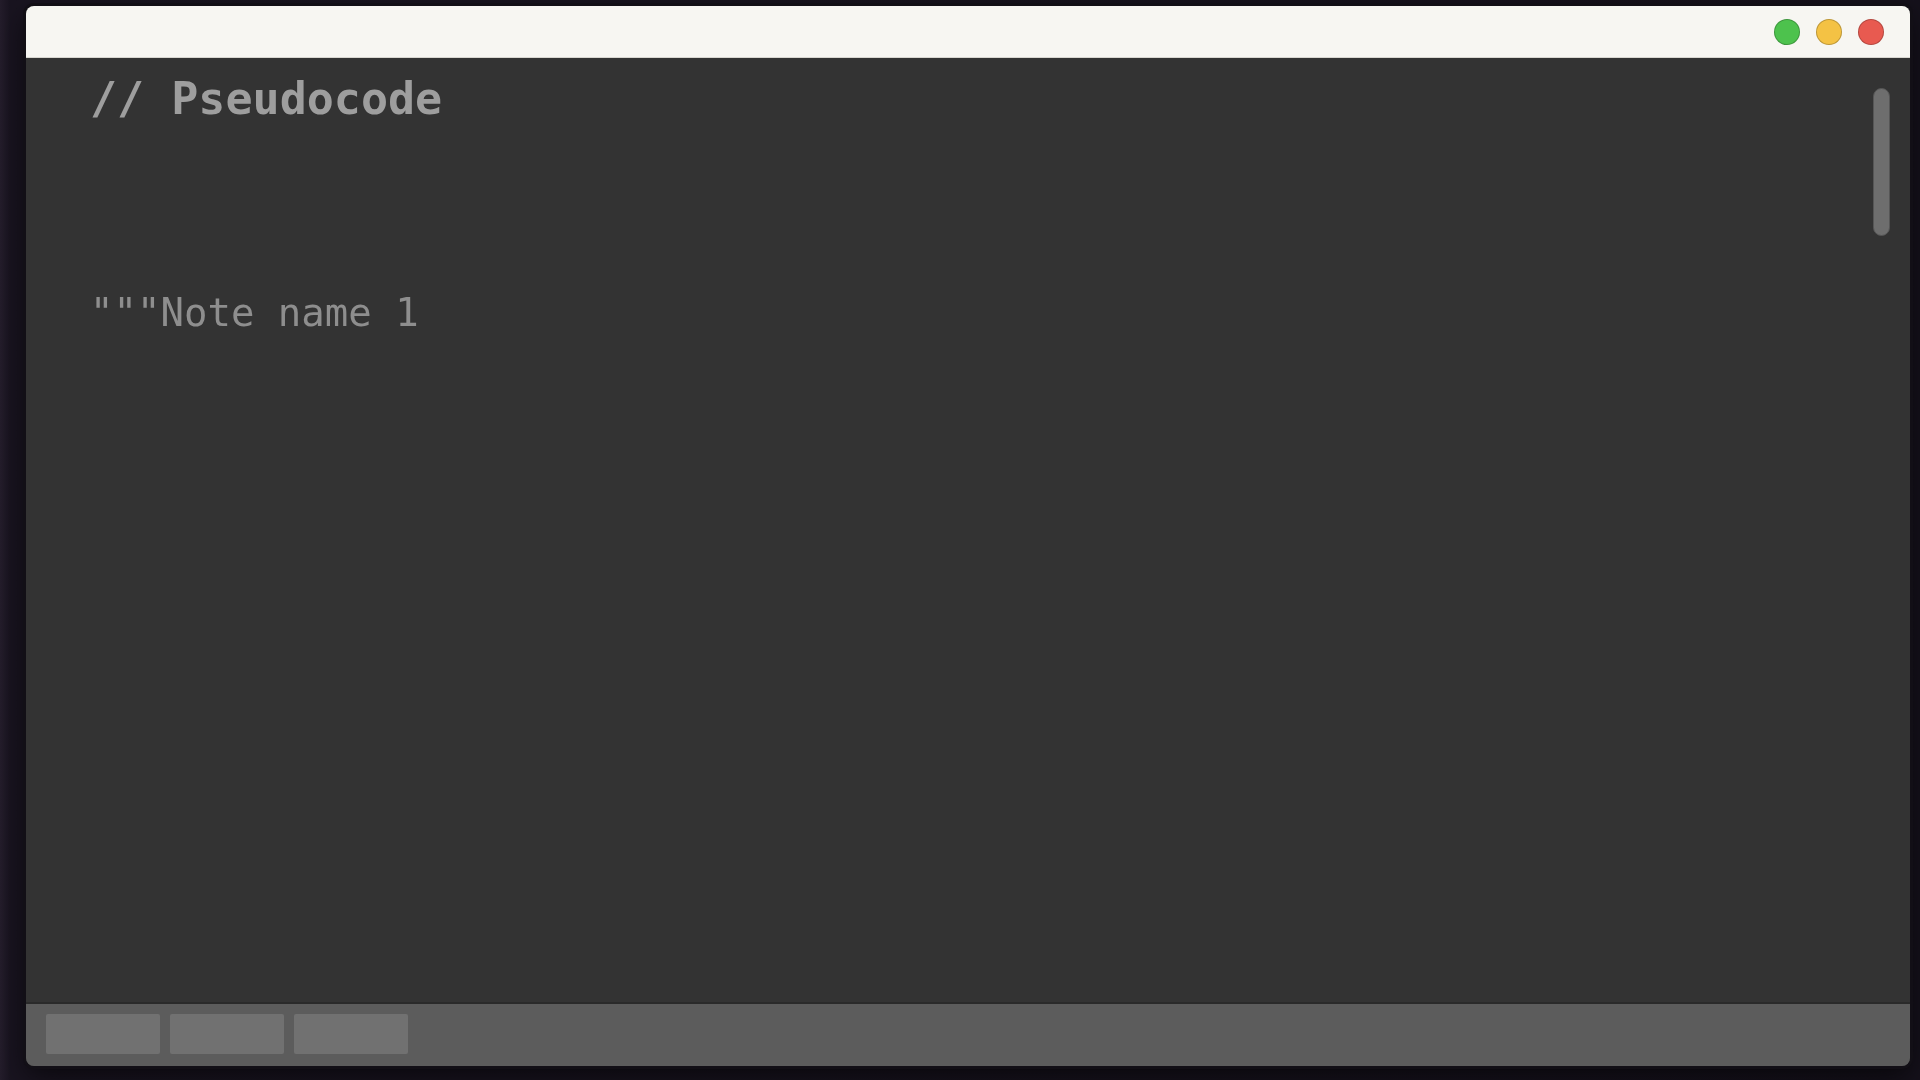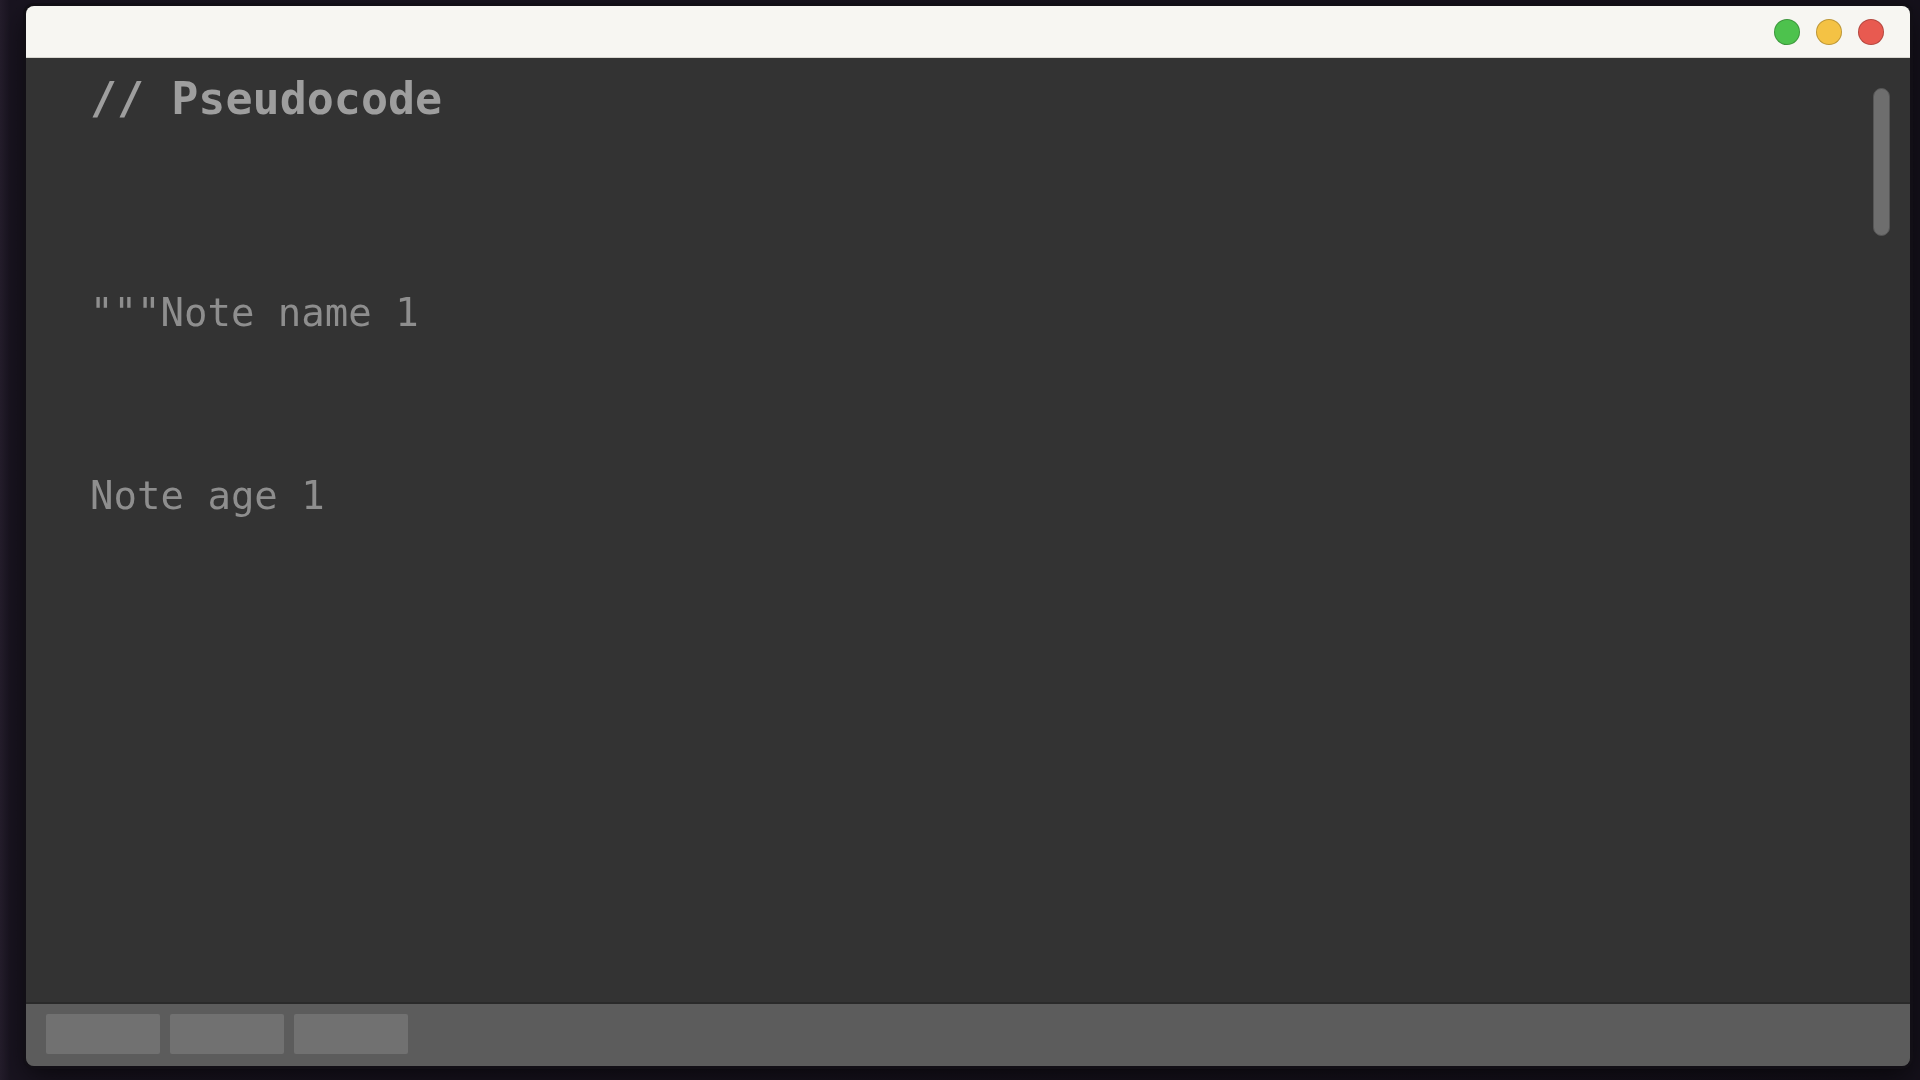--- a/index.html
+++ b/index.html
@@ -195,21 +195,20 @@
         <button class="traffic-light" style="background:#e85a50;"></button>
       </div>
     </div>
 
     <div id="editor">
 
       <div id="code-heading">// Pseudocode</div>
 
       <div id="code-body">
         <span class="code-line">"""Note name 1</span>
-        <span class="code-line">Note age 1</span>
         
         
         
         
       </div>
 
       <div id="scrollbar-track">
         <div id="scrollbar-thumb"></div>
       </div>
 

